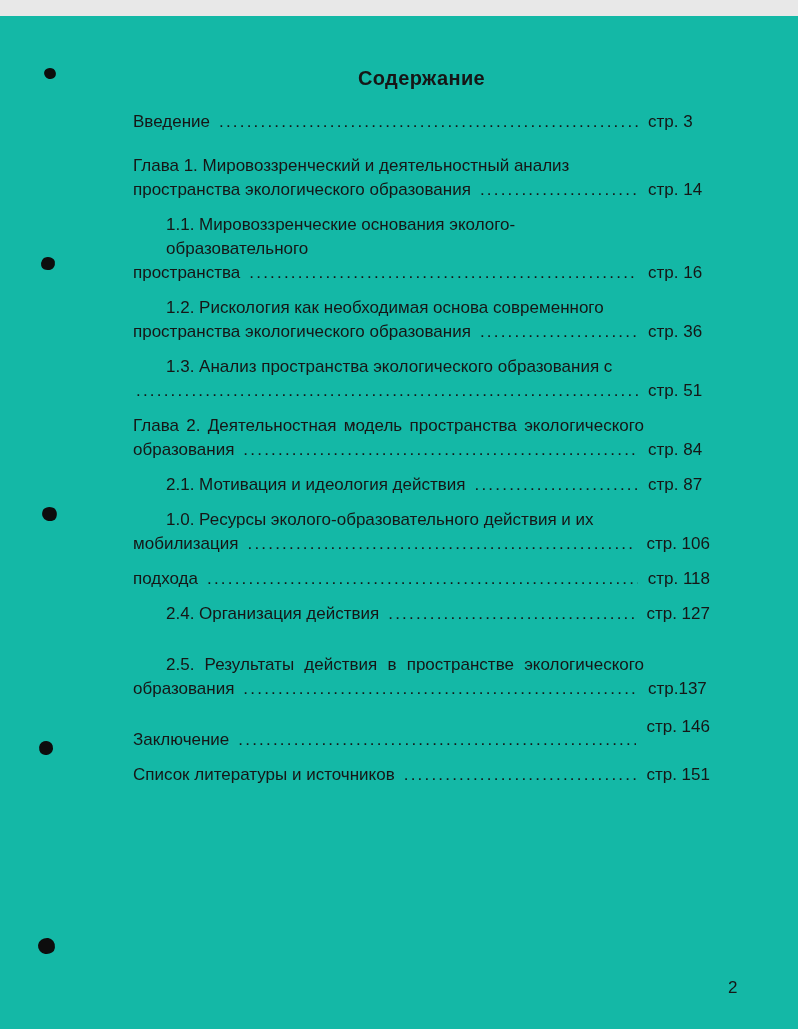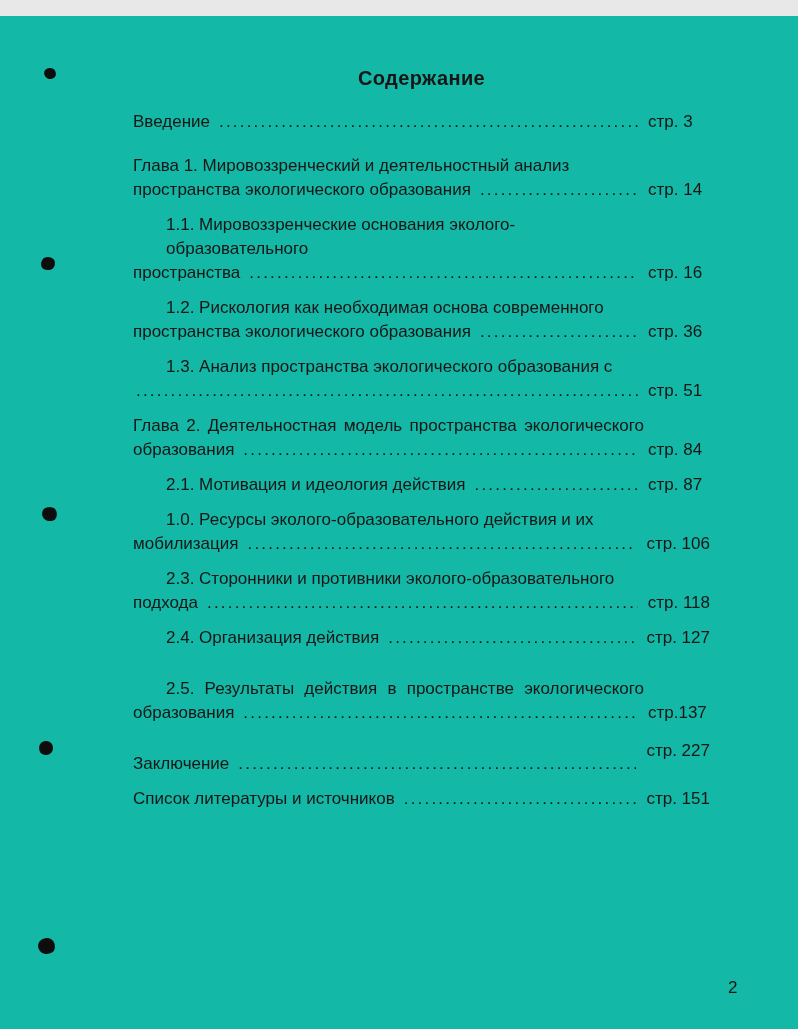--- a/index.html
+++ b/index.html
@@ -164,21 +164,20 @@
         </div>
         <div class="entry">
           <div class="line indent">1.0. Ресурсы эколого-образовательного действия и их</div>
           <div class="line last">
             <span class="txt">мобилизация</span>
             <span class="dots">........................................................................................................................................................................</span>
             <span class="page-ref">стр. 106</span>
           </div>
         </div>
         <div class="entry">
-          <div class="line indent">2.3. Сторонники и противники эколого-образовательного</div>
           <div class="line last">
             <span class="txt">подхода</span>
             <span class="dots">........................................................................................................................................................................</span>
             <span class="page-ref">стр. 118</span>
           </div>
         </div>
         <div class="entry">
           <div class="line last indent">
             <span class="txt">2.4. Организация действия</span>
             <span class="dots">........................................................................................................................................................................</span>
@@ -190,21 +189,21 @@
           <div class="line last">
             <span class="txt">образования</span>
             <span class="dots">........................................................................................................................................................................</span>
             <span class="page-ref">стр.137</span>
           </div>
         </div>
         <div class="entry gap-before">
           <div class="line last">
             <span class="txt">Заключение</span>
             <span class="dots">........................................................................................................................................................................</span>
-            <span class="page-ref raised">стр. 227</span>
+            <span class="page-ref raised">стр. 146</span>
           </div>
         </div>
         <div class="entry">
           <div class="line last">
             <span class="txt">Список литературы и источников</span>
             <span class="dots">........................................................................................................................................................................</span>
             <span class="page-ref">стр. 151</span>
           </div>
         </div>
       </div>

